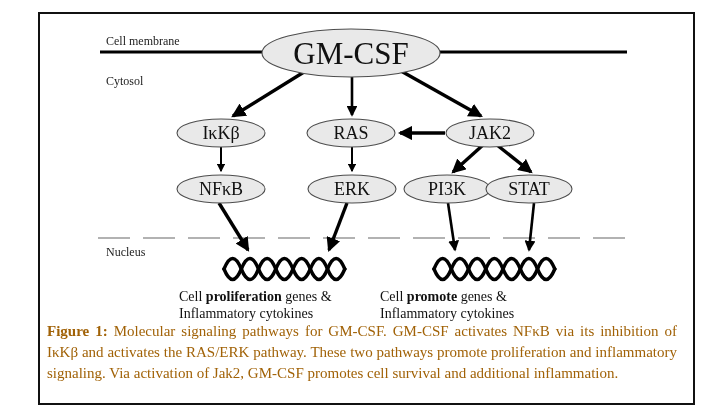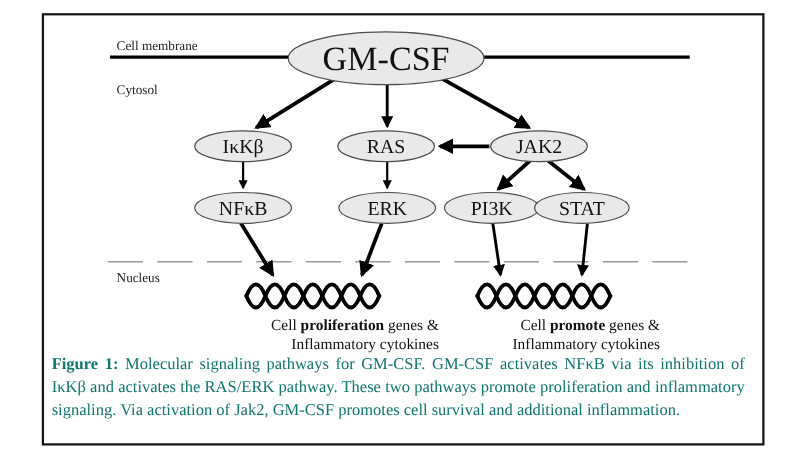--- a/index.html
+++ b/index.html
@@ -13,25 +13,25 @@
   .node-label{text-anchor:middle;font-size:18px;}
   .big-label{text-anchor:middle;font-size:31px;}
   .compartment-label{font-size:12px;fill:#222;}
   .arrow{stroke:#000;fill:none;}
   .thick{stroke-width:3.4;}
   .mid{stroke-width:2.6;}
   .thin{stroke-width:2;}
   .membrane{stroke:#000;stroke-width:3;}
   .nucleus-line{stroke:#999;stroke-width:1.4;stroke-dasharray:32 13;}
   .dna{stroke:#000;stroke-width:3.5;fill:none;stroke-linecap:round;}
-  .gene-label{position:absolute;width:220px;text-align:right;font-size:14px;
+  .gene-label{position:absolute;width:220px;text-align:left;font-size:14px;
               line-height:17px;color:#111;}
   .gene-label b{font-weight:700;}
   .caption{position:absolute;left:47px;top:321px;width:630px;text-align:justify;
-           font-size:15px;line-height:21px;color:#0f766e;}
+           font-size:15px;line-height:21px;color:#a16207;}
   .caption .cap-label{font-weight:700;}
 </style>
 </head>
 <body>
 
 <div class="page">
 
   <div class="frame"></div>
 
   <svg class="diagram" viewBox="0 0 726 415">

